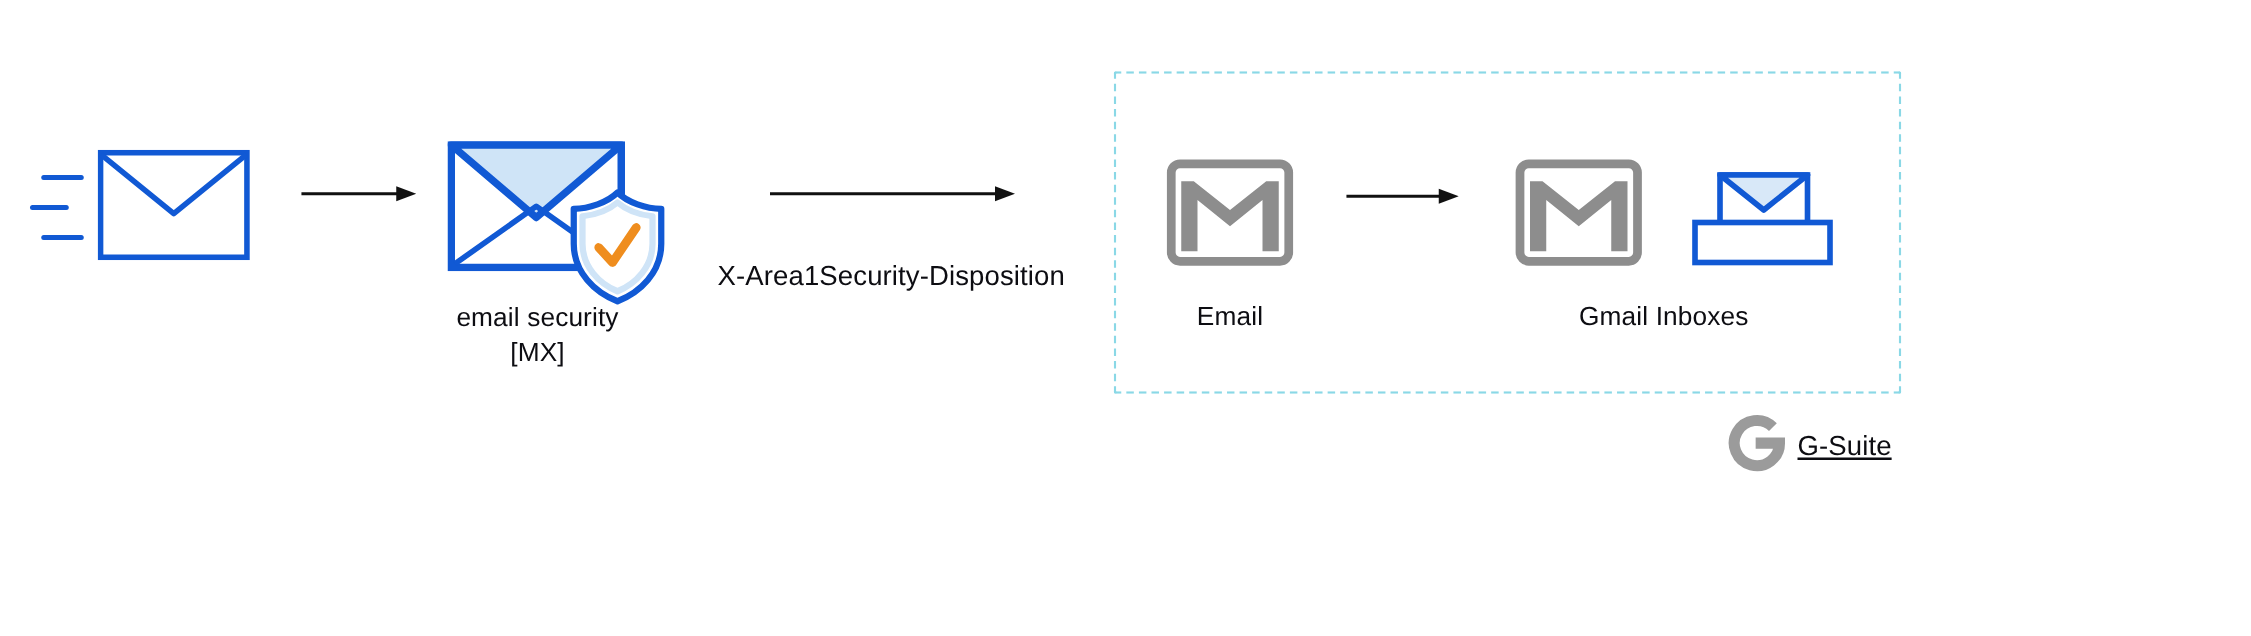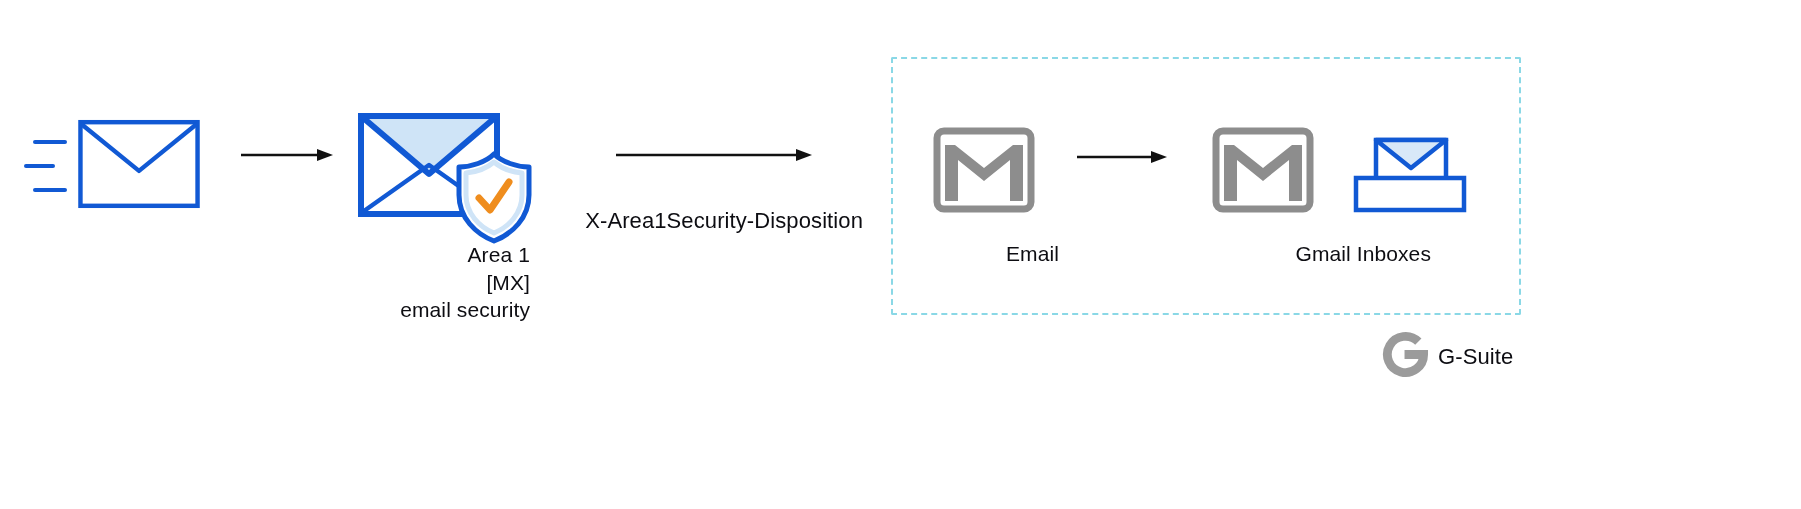--- a/index.html
+++ b/index.html
@@ -12,21 +12,21 @@
     height: 509px;
     background: #ffffff;
     overflow: hidden;
   }
   .abs { position: absolute; }
 
   .label {
     font-size: 21px;
     font-weight: 500;
     color: #0d0d12;
-    text-align: right;
+    text-align: center;
     white-space: nowrap;
     letter-spacing: 0.1px;
   }
 
   
   .speed-lines { left: 24px; top: 140px; width: 46px; height: 56px; }
   .sl { position: absolute; height: 4px; background: #1159d4; border-radius: 2px; }
   .sl1 { top: 0px;  left: 9px; width: 34px; }
   .sl2 { top: 24px; left: 0px; width: 31px; }
   .sl3 { top: 48px; left: 9px; width: 34px; }
@@ -53,21 +53,21 @@
   .gmail-1 { left: 933px;  top: 127px; width: 102px; height: 86px; }
   .gmail-label { left: 909px; top: 242px; width: 150px; }
 
   .arrow-3 { left: 1077px; top: 148px; }
 
   .gmail-2 { left: 1212px; top: 127px; width: 102px; height: 86px; }
   .inbox   { left: 1352px; top: 136px; width: 116px; height: 78px; }
   .gmail-inboxes-label { left: 1231px; top: 242px; width: 200px; }
 
   .g-logo { left: 1382px; top: 331px; width: 47px; height: 47px; }
-  .gsuite-label { left: 1438px; top: 344px; font-size: 22px; text-align: center; }
+  .gsuite-label { left: 1438px; top: 344px; font-size: 22px; text-align: center; text-decoration: underline; }
 </style>
 </head>
 <body>
 
 <div class="canvas">
 
   <div class="abs speed-lines">
     <span class="sl sl1"></span>
     <span class="sl sl2"></span>
     <span class="sl sl3"></span>
@@ -90,23 +90,22 @@
     <path d="M6 98 L71 52 L136 98" fill="none" stroke="#1159d4" stroke-width="4.5" stroke-linejoin="round"></path>
   </svg>
 
   <svg class="abs area1-shield" viewBox="0 0 84 96">
     <path d="M42 4 C34 12 19 17 7 17 L7 45 C7 68 24 84 42 91 C60 84 77 68 77 45 L77 17 C65 17 50 12 42 4 Z" fill="#ffffff" stroke="#1159d4" stroke-width="5" stroke-linejoin="round"></path>
     <path d="M42 12 C35 18 24 22 14 23 L14 45 C14 63 27 77 42 83 C57 77 70 63 70 45 L70 23 C60 22 49 18 42 12 Z" fill="none" stroke="#cfe4f7" stroke-width="5" stroke-linejoin="round"></path>
     <path d="M27 48 L38 60 L57 32" fill="none" stroke="#ef8d1e" stroke-width="7" stroke-linecap="round" stroke-linejoin="round"></path>
   </svg>
 
   <div class="abs label area1-label">
-    <div>Area 1</div>
+    <div>email security</div>
     <div>[MX]</div>
-    <div>email security</div>
   </div>
 
   <svg class="abs arrow-2" width="196" height="18" viewBox="0 0 196 18">
     <line x1="0" y1="9" x2="182" y2="9" stroke="#111111" stroke-width="2.5"></line>
     <polygon points="180,3 196,9 180,15" fill="#111111"></polygon>
   </svg>
 
   <div class="abs label disposition-label">X-Area1Security-Disposition</div>
 
   <div class="abs boundary-box"></div>

